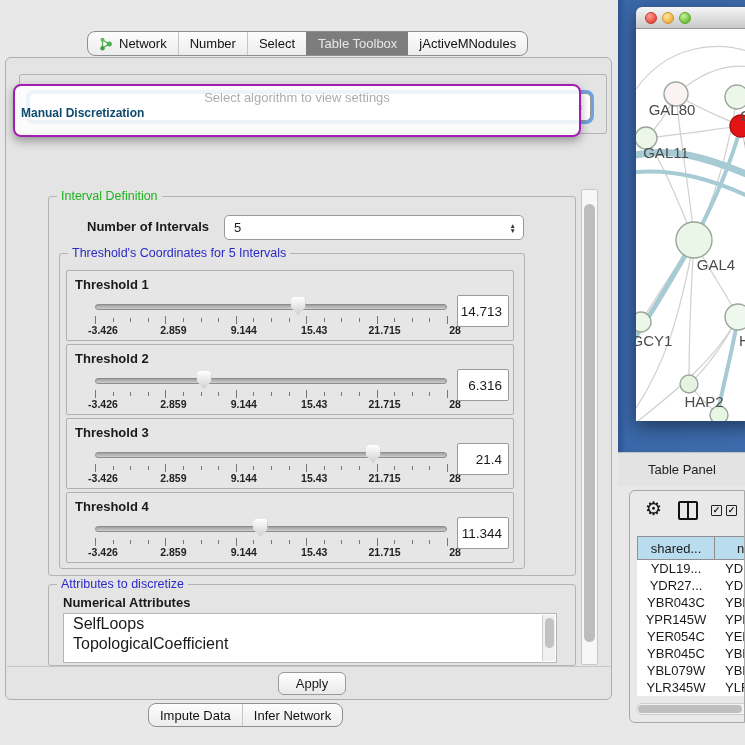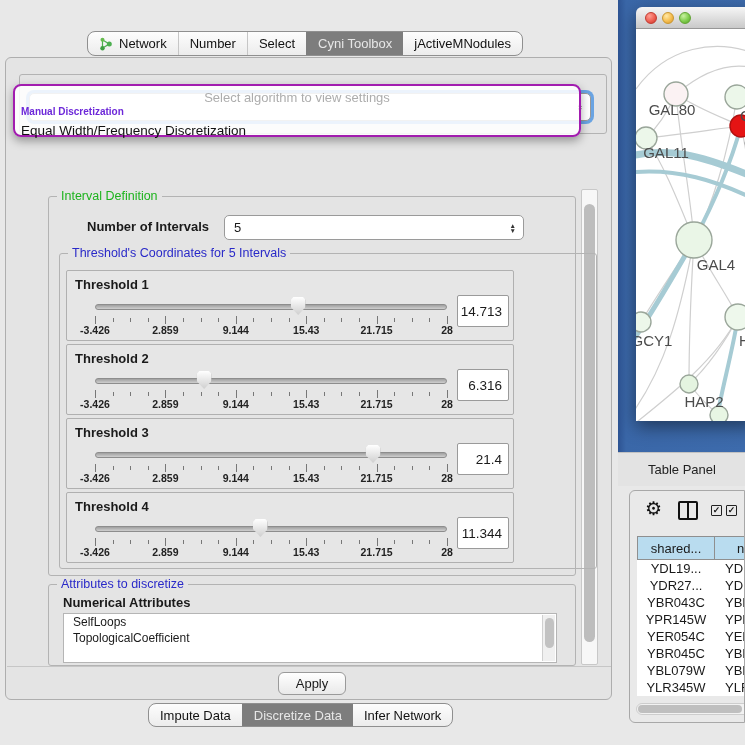--- a/index.html
+++ b/index.html
@@ -39,21 +39,21 @@
   .combo { position:absolute; background:#fff; border:1px solid #9a9a9a; border-radius:5px;
     font-size:13px; display:flex; align-items:center; padding:0 22px 0 9px; }
   .combo .stepper { position:absolute; right:7px; top:50%; transform:translateY(-50%);
     display:flex; flex-direction:column; line-height:5px; font-size:6.5px; color:#333; }
   .combo.focusring { box-shadow:0 0 0 3px rgba(92,156,226,.9); }
 
   .popup { position:absolute; left:7px; top:26px; width:568px; height:53px;
     background:rgba(255,255,255,.87); border:2px solid #a21caf; border-radius:8px;
     box-shadow:0 4px 10px rgba(0,0,0,.35); z-index:6; }
   .popup .ph { position:absolute; left:0; right:0; top:4px; text-align:center; color:#adadad; font-size:13px; }
-  .popup .it1 { position:absolute; left:6px; top:20px; font-size:10px; font-weight:bold; color:#6d28d9; }
+  .popup .it1 { position:absolute; left:6px; top:20px; font-size:12px; font-weight:bold; color:#0c4a6e; }
   .popup .it2 { position:absolute; left:6px; top:37px; font-size:13.5px; color:#111; }
 
   
   .vscroll { position:absolute; left:575px; top:131px; width:17px; height:476px;
     background:#f7f7f7; border:1px solid #c8c8c8; border-radius:2px; }
   .vscroll .thumb { position:absolute; left:2px; top:14px; width:11px; height:438px;
     background:#bdbdbd; border-radius:6px; }
 
   
   .tbox { position:absolute; left:6px; width:448px; height:71px; border:1px solid #b0b0b0;
@@ -62,29 +62,29 @@
   .trackwrap { position:absolute; left:28px; top:0; width:352px; height:100%; }
   .track { position:absolute; left:0; top:33px; width:100%; height:6px;
     background:linear-gradient(#9f9f9f,#cfcfcf); border:1px solid #8d8d8d; border-radius:4px; }
   .thumb-sl { position:absolute; top:26px; width:15px; height:18px; transform:translateX(-50%);
     background:linear-gradient(#ffffff,#cfcfcf);
     clip-path:polygon(18% 0,82% 0,100% 16%,100% 55%,50% 100%,0 55%,0 16%);
     filter:drop-shadow(0 0 1px #777); }
   .ticks { position:absolute; left:0; top:45px; width:100%; height:8px; }
   .tick { position:absolute; width:1px; background:#777; top:2px; height:4px; }
   .tick.major { top:0; height:8px; }
-  .ticklabels { position:absolute; left:0; top:53px; width:100%; height:12px; }
+  .ticklabels { position:absolute; left:8px; top:53px; width:100%; height:12px; }
   .tklb { position:absolute; transform:translateX(-50%); font-size:10.5px; font-weight:bold; color:#222; white-space:nowrap; }
   .valbox { position:absolute; left:390px; top:24px; width:52px; height:32px; background:#fff;
     border:1px solid #9a9a9a; border-radius:2px; font-size:13.5px; display:flex;
     align-items:center; justify-content:flex-end; padding-right:6px; }
 
   
   .listbox { position:absolute; background:#fff; border:1px solid #b5b5b5; overflow:hidden; }
-  .listbox .li { font-size:12px; padding:1px 8px 1px 9px; white-space:nowrap; }
+  .listbox .li { font-size:16px; padding:1px 8px 1px 9px; white-space:nowrap; }
   .list-vscroll { position:absolute; right:1px; top:1px; width:13px; bottom:1px;
     background:#f0f0f0; border-left:1px solid #d0d0d0; }
   .list-vscroll .thumb { position:absolute; left:2px; top:3px; width:9px; height:30px;
     background:#c2c2c2; border-radius:5px; }
 
   .divider { position:absolute; left:1px; width:604px; height:1px; background:#c6c6c6; }
   .apply-btn { position:absolute; left:272px; top:614px; width:68px; height:23px;
     background:linear-gradient(#ffffff,#e9e9e9); border:1px solid #9a9a9a; border-radius:6px;
     font-size:13px; display:flex; align-items:center; justify-content:center; }
 
@@ -152,57 +152,56 @@
         </svg>
         <span>Network</span>
       </div>
       <div class="seg">
           <span>Number</span>
         </div>
       <div class="seg">
           <span>Select</span>
         </div>
       <div class="seg sel">
-          <span>Cyni Toolbox</span>
+          <span>Table Toolbox</span>
         </div>
       <div class="seg">
           <span>jActiveMNodules</span>
         </div>
     </div>
 
     <div class="cp-main">
 
       <div class="groupbox" style="left:13px; top:16px; width:588px; height:60px;">
         <span class="gtitle dim" style="opacity:.55;margin-top:24px;">Discretization Algorithm</span>
         <div class="combo focusring" style="left:9px; top:18px; width:562px; height:28px;">
           <span class="stepper">▲<br>▼</span>
         </div>
       </div>
 
       <div class="popup">
         <div class="ph">Select algorithm to view settings</div>
         <div class="it1">Manual Discretization</div>
-        <div class="it2">Equal Width/Frequency Discretization</div>
       </div>
 
 
       <div class="vscroll">
         <div class="thumb"></div>
       </div>
 
       <div class="groupbox" style="left:42px; top:138px; width:528px; height:380px;">
         <span class="gtitle green">Interval Definition</span>
 
         <div class="abs" style="left:38px; top:22px; font-size:13px; font-weight:bold;">Number of Intervals</div>
         <div class="combo" style="left:175px; top:18px; width:300px; height:25px;">
           <span>5</span>
           <span class="stepper">▲<br>▼</span>
         </div>
 
-        <div class="groupbox" style="left:10px; top:56px; width:538px; height:316px;padding-left:16px;">
+        <div class="groupbox" style="left:10px; top:56px; width:466px; height:316px;padding-left:16px;">
           <span class="gtitle blue">Threshold's Coordinates for 5 Intervals</span>
           <div>
               <div class="tbox" style="top: 16px;">
                 <div class="tlabel">Threshold 1</div>
                 <div class="trackwrap">
                   <div class="track"></div>
                   <div class="thumb-sl" style="left: 57.7197%;"></div>
                   <div class="ticks">
                     <div class="tick major" style="left: 0%;"></div>
                     <div class="tick" style="left: 5%;"></div>
@@ -373,23 +372,20 @@
       </div>
 
       <div class="divider" style="top:608px;"></div>
       <div class="apply-btn">Apply</div>
     </div>
 
     <div class="seg-bar cp-bottom-tabs">
       <div class="seg">
           <span>Impute Data</span>
         </div>
-      <div class="seg sel">
-          <span>Discretize Data</span>
-        </div>
       <div class="seg">
           <span>Infer Network</span>
         </div>
     </div>
   </section>
 
   <section class="right-col">
 
     <div class="desktop-blue">
       <div class="mac-window">

